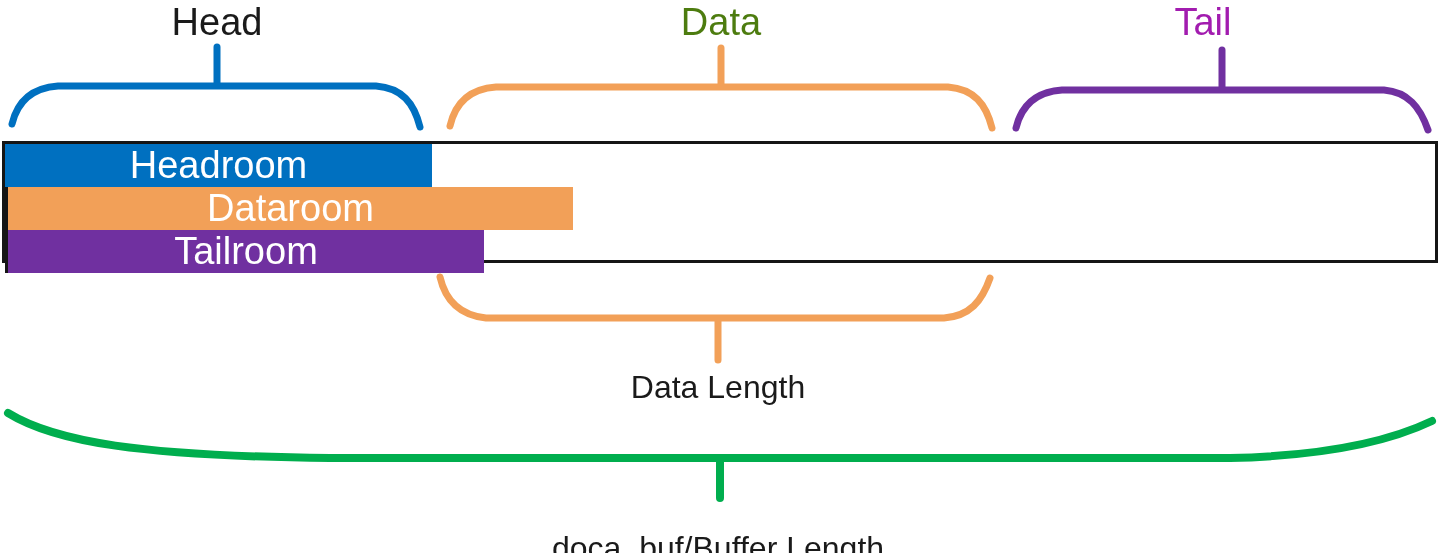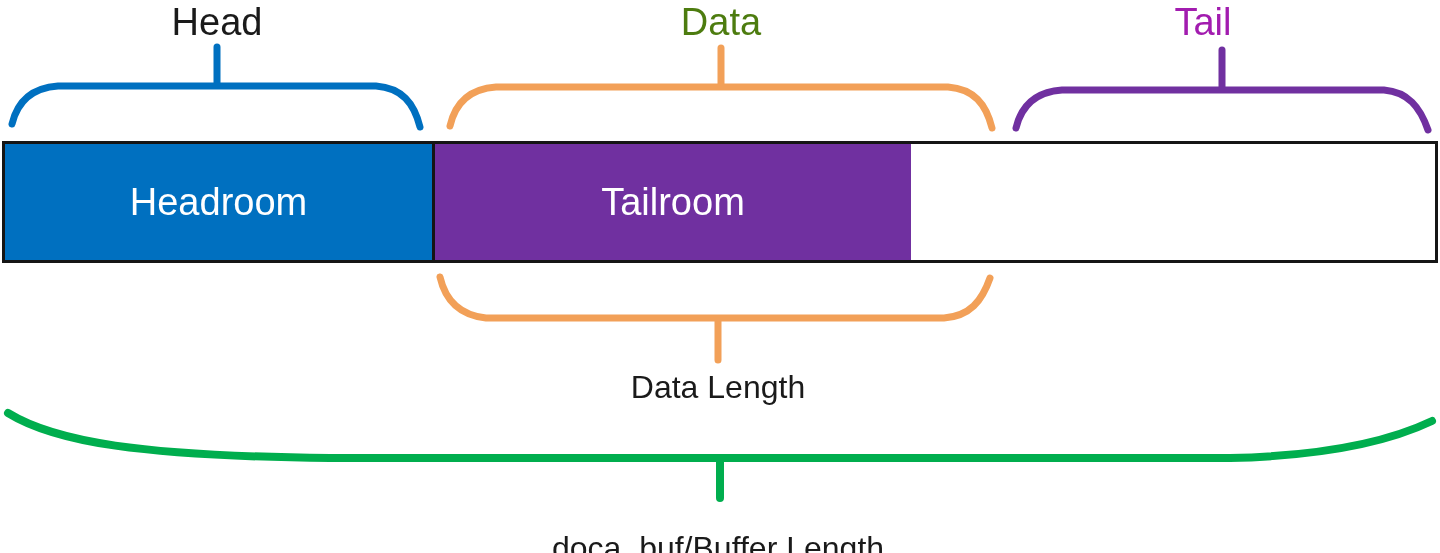--- a/index.html
+++ b/index.html
@@ -25,20 +25,21 @@
     white-space: nowrap;
   }
   .bottom-label { font-size: 32px; }
   .bar {
     position: absolute;
     left: 2px; top: 141px;
     width: 1436px; height: 122px;
     box-sizing: border-box;
     border: 3px solid #151515;
     display: flex;
+    flex-direction: column;
   }
   .segment {
     display: flex;
     align-items: center;
     justify-content: center;
     font-size: 38px;
     height: 100%;
     box-sizing: border-box;
   }
   .segment + .segment { border-left: 3px solid #151515; }
@@ -58,19 +59,20 @@
     <path d="M 440 277 C 445 299 458 315 486 318 L 944 318 C 970 316 982 301 990 278 M 718 318 L 718 360" fill="none" stroke-width="7" stroke-linecap="round" stroke-linejoin="round" stroke="#F2A058"></path>
     <path d="M 8 413 C 55 442 140 456 330 458 L 1230 458 C 1320 456 1388 442 1432 421 M 720 458 L 720 498" fill="none" stroke-width="8" stroke-linecap="round" stroke-linejoin="round" stroke="#00AE4E"></path>
   </svg>
 
   <div class="diagram-label" style="left: 217px; top: 2px; color: rgb(26, 26, 26);">Head</div>
   <div class="diagram-label" style="left: 721px; top: 2px; color: #4d7c0f;">Data</div>
   <div class="diagram-label" style="left: 1203px; top: 2px; color: #a21caf;">Tail</div>
 
   <div class="bar" style="border-color: rgb(21, 21, 21);">
     <div class="segment seg-headroom" style="background: rgb(0, 112, 192); color: rgb(255, 255, 255);">Headroom</div>
+    <div class="segment seg-dataroom" style="background: rgb(242, 160, 88); color: rgb(255, 255, 255);">Dataroom</div>
     <div class="segment seg-tailroom" style="background: rgb(112, 48, 160); color: rgb(255, 255, 255);">Tailroom</div>
   </div>
 
   <div class="diagram-label bottom-label" style="left: 718px; top: 370px; color: rgb(26, 26, 26);">Data Length</div>
   <div class="diagram-label bottom-label" style="left: 718px; top: 531px; color: rgb(26, 26, 26); text-align: right;">doca_buf/Buffer Length</div>
 
 </div>
 
 </body></html>

